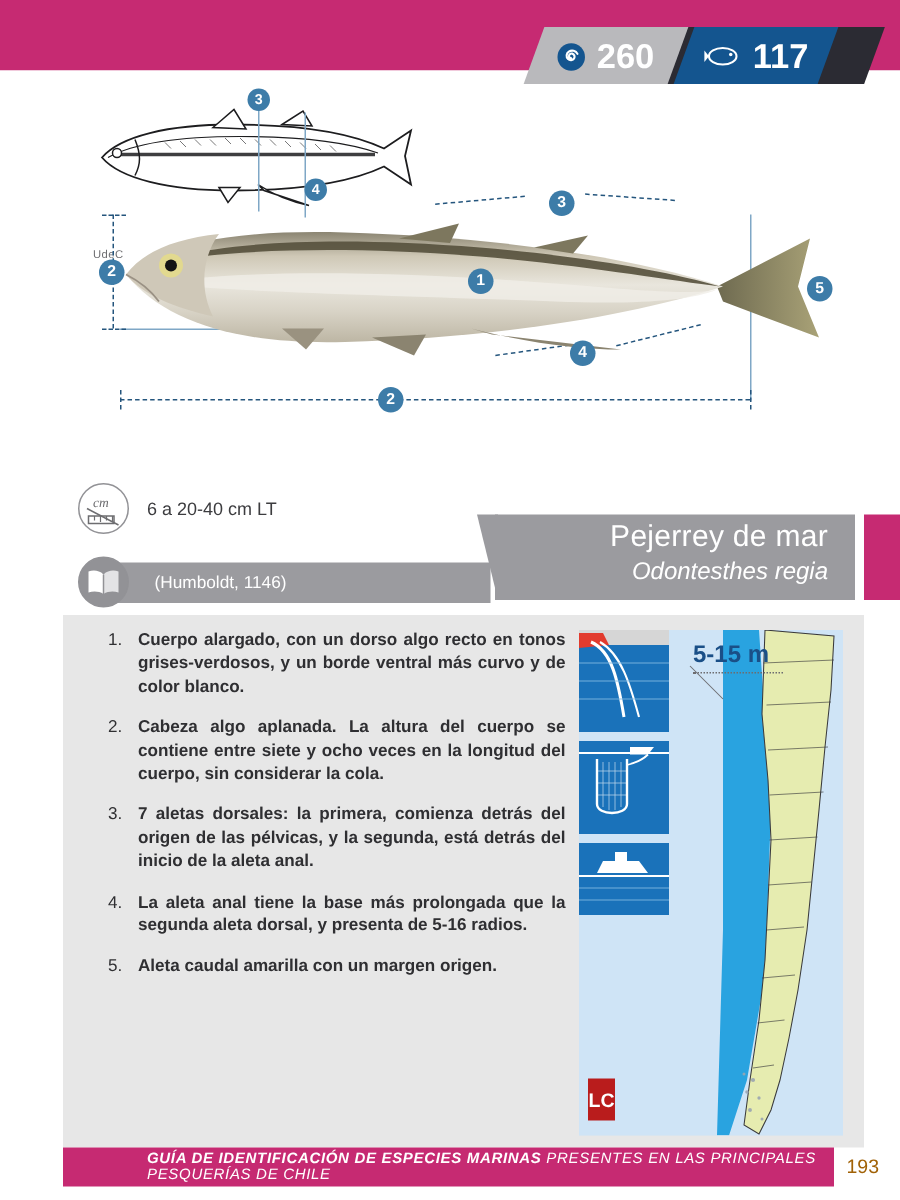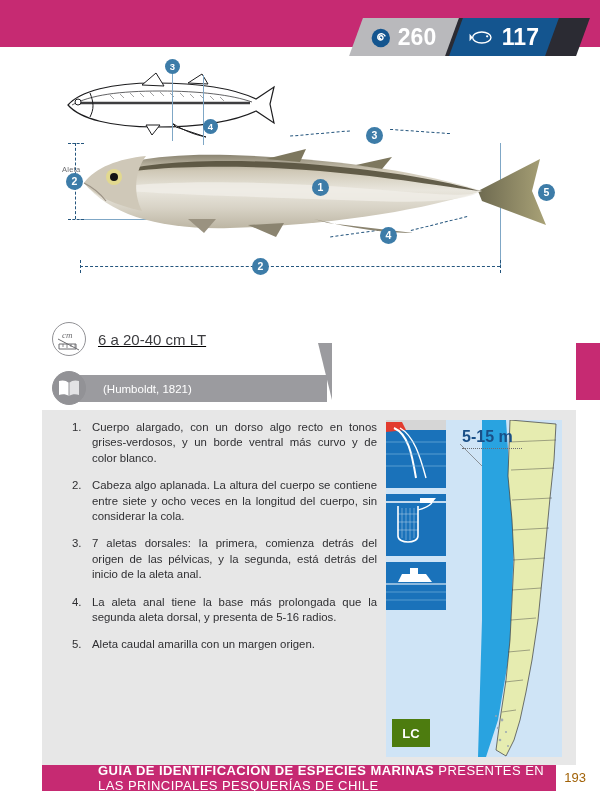--- a/index.html
+++ b/index.html
@@ -63,29 +63,29 @@
   }
   .dash-v {
     position: absolute; width: 0; border-left: 1.5px dashed #24557d; z-index: 4;
   }
   .solid-v { position:absolute; width:1px; background:#7fa7c6; z-index:3; }
   .solid-h { position:absolute; height:1px; background:#7fa7c6; z-index:3; }
 
   .photo-fish { position: absolute; left: 70px; top: 82px; width: 500px; height: 110px; z-index: 6; }
 
   
-  .info-row { position: absolute; display: flex; align-items: center; text-decoration: underline; }
+  .info-row { position: absolute; display: flex; align-items: center; }
   .circ-icon {
     width: 34px; height: 34px; border-radius: 50%;
     border: 1.6px solid #929296; background: #fff;
     display: flex; align-items: center; justify-content: center;
     flex: none;
   }
   .circ-icon.filled { background: #929296; border-color: #929296; }
-  .info-text { font-size: 15px; color: #3c3c3f; margin-left: 12px; }
+  .info-text { font-size: 12px; color: #3c3c3f; margin-left: 12px; }
 
   .author-band {
     position: absolute; left: 75px; top: 375px; width: 252px; height: 27px;
     background: #9b9b9f; display: flex; align-items: center;
   }
   .author-text { font-size: 11.5px; color: #ffffff; margin-left: 28px; }
 
   
   .title-band {
     position: absolute; left: 330px; top: 343px; width: 240px; height: 57px;
@@ -112,50 +112,50 @@
   .content-panel {
     position: absolute; left: 42px; top: 410px; width: 534px; height: 355px;
     background: #e7e7e7;
   }
   .desc-list {
     position: absolute; left: 72px; top: 420px; width: 305px;
     font-size: 11.4px; color: #2f2f32; line-height: 1.35;
   }
   .desc-item { display: flex; margin-bottom: 12px; }
   .desc-num { width: 20px; flex: none; }
-  .desc-body { flex: 1; text-align: justify; }
+  .desc-body { flex: 1; text-align: justify; font-weight: bold; }
 
   
   .map-panel {
     position: absolute; left: 386px; top: 420px; width: 176px; height: 337px;
     background: #cfe4f6; overflow: hidden;
   }
   .gear-box { position: absolute; left: 0; width: 60px; background: #1a72ba; }
   .gear-box.g1 { top: 0; height: 68px; background:#8f9295; }
   .gear-box.g2 { top: 74px; height: 62px; }
   .gear-box.g3 { top: 142px; height: 48px; }
   .depth-label {
     position: absolute; left: 76px; top: 8px;
     font-size: 16px; font-weight: bold; color: #1a4f87;
   }
   .depth-leader { position:absolute; left:76px; top:28px; width:60px; height:0;
     border-top: 1px dotted #6d6d70; }
   .lc-badge {
-    position: absolute; left: 6px; bottom: 10px; width: 38px; height: 28px;
-    background: #4d7c0f; color: #fff; font-size: 13px; font-weight: bold;
+    position: absolute; left: 6px; bottom: 10px; width: 18px; height: 28px;
+    background: #b91c1c; color: #fff; font-size: 13px; font-weight: bold;
     display: flex; align-items: center; justify-content: center;
   }
 
   
   .footer-band {
     position: absolute; left: 42px; top: 765px; width: 514px; height: 26px;
     background: #c62a72; display: flex; align-items: center;
   }
   .footer-text {
-    margin-left: 56px; font-size: 13px; color: #ffffff; letter-spacing: .45px;
+    margin-left: 56px; font-size: 10px; color: #ffffff; letter-spacing: .45px; font-style: italic;
   }
   .footer-text b { font-weight: bold; }
   .page-num {
     position: absolute; right: 14px; top: 770px;
     font-size: 13px; color: #a16207;
   }
 </style>
 </head>
 <body>
 
@@ -203,21 +203,21 @@
         <path d="M128 14 L142 5 L148 15 Z" fill="#ffffff" stroke="#1d1d1f" stroke-width="1"></path>
         <path d="M86 56 L92 66 L100 56 Z" fill="#ffffff" stroke="#1d1d1f" stroke-width="1"></path>
         <path d="M112 54 C124 62 136 66 146 68 L116 58 Z" fill="#ffffff" stroke="#1d1d1f" stroke-width="1"></path>
         <circle cx="18" cy="33" r="3" fill="#ffffff" stroke="#1d1d1f" stroke-width="1"></circle>
         <path d="M30 24 C34 34 34 40 30 48" fill="none" stroke="#1d1d1f" stroke-width="1"></path>
         <g stroke="#1d1d1f" stroke-width="0.5" opacity=".8">
           <path d="M50 26 L54 30 M60 25 L64 29 M70 24 L74 28 M80 24 L84 28 M90 23 L94 27 M100 23 L104 27 M110 24 L114 28 M120 24 L124 28 M130 25 L134 29 M140 26 L144 30 M150 27 L154 31 M160 28 L164 32"></path>
         </g>
       </svg>
     </div>
-    <div class="udec-label">Aleta</div>
+    <div class="udec-label">UdeC</div>
 
     <div class="solid-v" style="left:172px; top:6px; height:78px;"></div>
     <div class="solid-v" style="left:203px; top:18px; height:70px;"></div>
     <div class="callout c-sm" style="left:165px; top:2px;">3</div>
     <div class="callout c-sm" style="left:203px; top:62px;">4</div>
 
     <div class="photo-fish">
       <svg viewBox="0 0 500 110" width="500" height="110">
         <defs>
           <linearGradient id="bodyG" x1="0" y1="0" x2="0" y2="1">
@@ -289,33 +289,37 @@
         <text x="6" y="12" font-size="9" font-style="italic" font-family="Liberation Serif, serif" fill="#6d6d70">cm</text>
         <path d="M3 18 L20 18 L20 23 L3 23 Z" fill="none" stroke="#6d6d70" stroke-width="1"></path>
         <path d="M7 18 L7 21 M11 18 L11 22 M15 18 L15 21 M19 18 L19 22" stroke="#6d6d70" stroke-width=".8"></path>
         <path d="M2 13 L23 24" stroke="#6d6d70" stroke-width="1"></path>
       </svg>
     </span>
     <span class="info-text">6 a 20-40 cm LT</span>
   </div>
 
   <div class="author-band">
-    <span class="author-text">(Humboldt, 1821)</span>
+    <span class="author-text">(Humboldt, 1146)</span>
   </div>
   <div class="info-row" style="left:52px; top:371px; z-index:7;">
     <span class="circ-icon filled">
       <svg width="24" height="20" viewBox="0 0 24 20">
         <path d="M12 5 C9 2 5 2 2 3 L2 17 C5 16 9 16 12 18 Z" fill="#ffffff"></path>
         <path d="M12 5 C15 2 19 2 22 3 L22 17 C19 16 15 16 12 18 Z" fill="#e3e3e5"></path>
         <path d="M12 5 L12 18" stroke="#929296" stroke-width="1"></path>
       </svg>
     </span>
   </div>
 
   <div class="title-wedge"></div>
+  <div class="title-band">
+    <div class="title-common">Pejerrey de mar</div>
+    <div class="title-sci">Odontesthes regia</div>
+  </div>
   <div class="title-tab"></div>
 
   <div class="content-panel"></div>
 
   <div class="desc-list">
     <div class="desc-item">
       <span class="desc-num">1.</span>
       <span class="desc-body">Cuerpo alargado, con un dorso algo recto en tonos grises-verdosos, y un borde ventral más curvo y de color blanco.</span>
     </div>
     <div class="desc-item">

